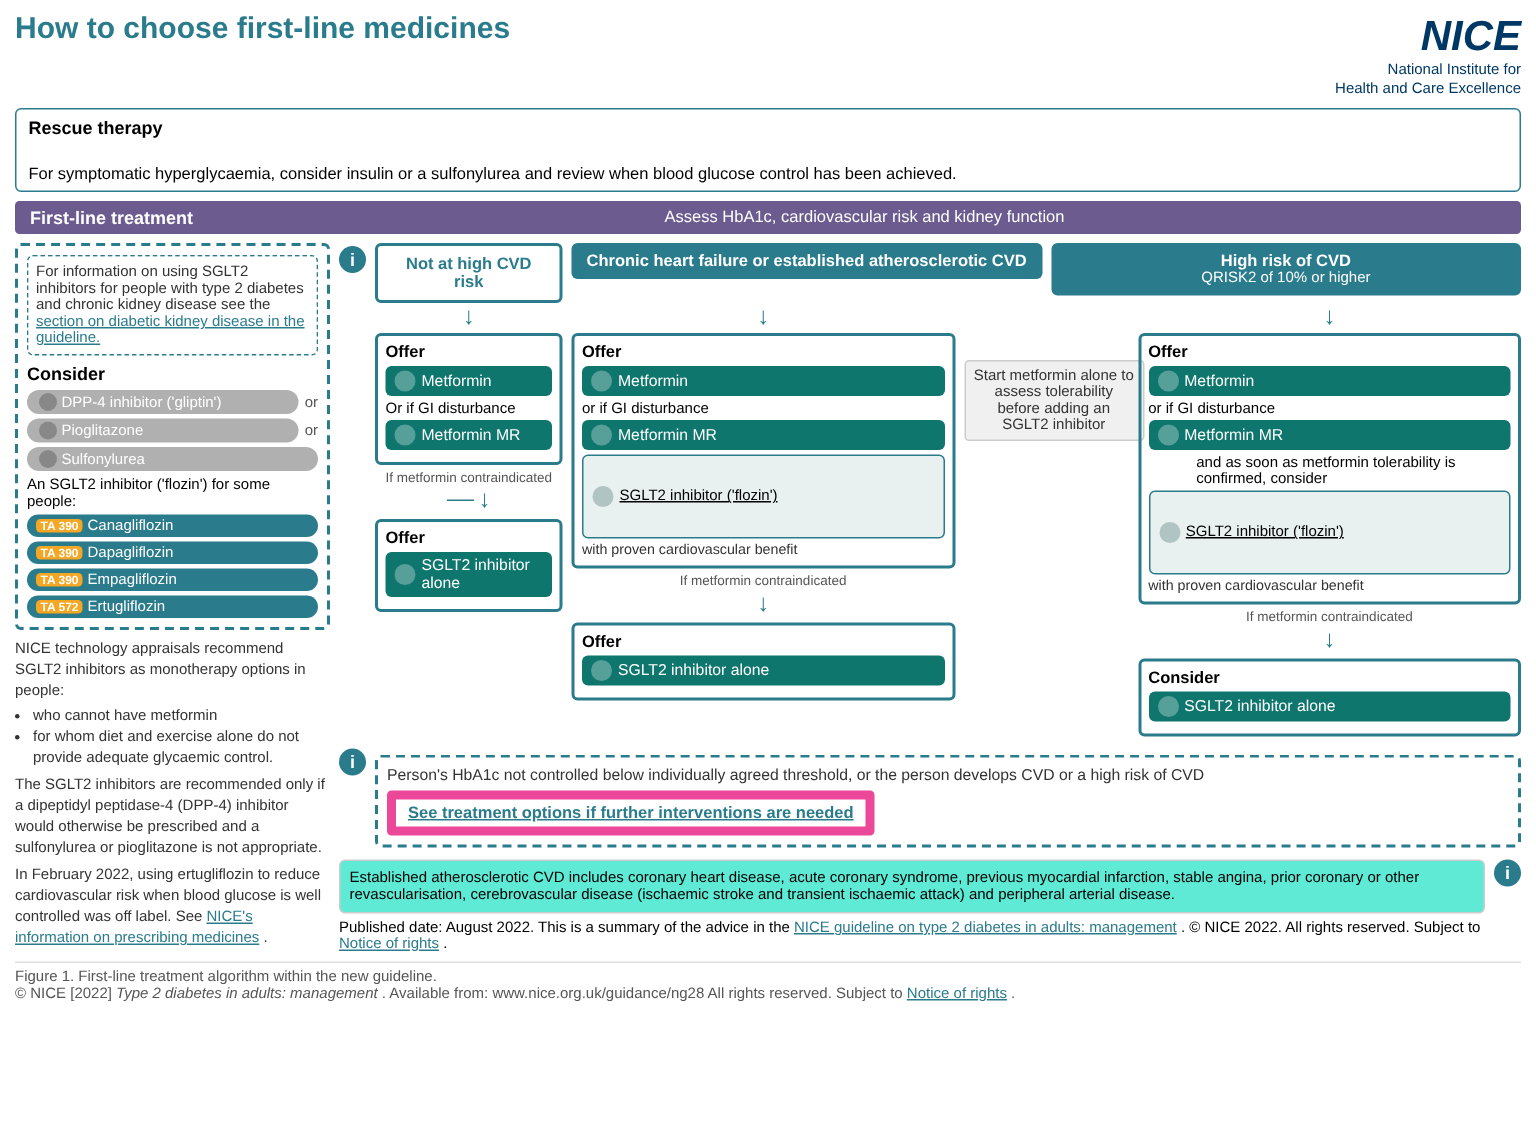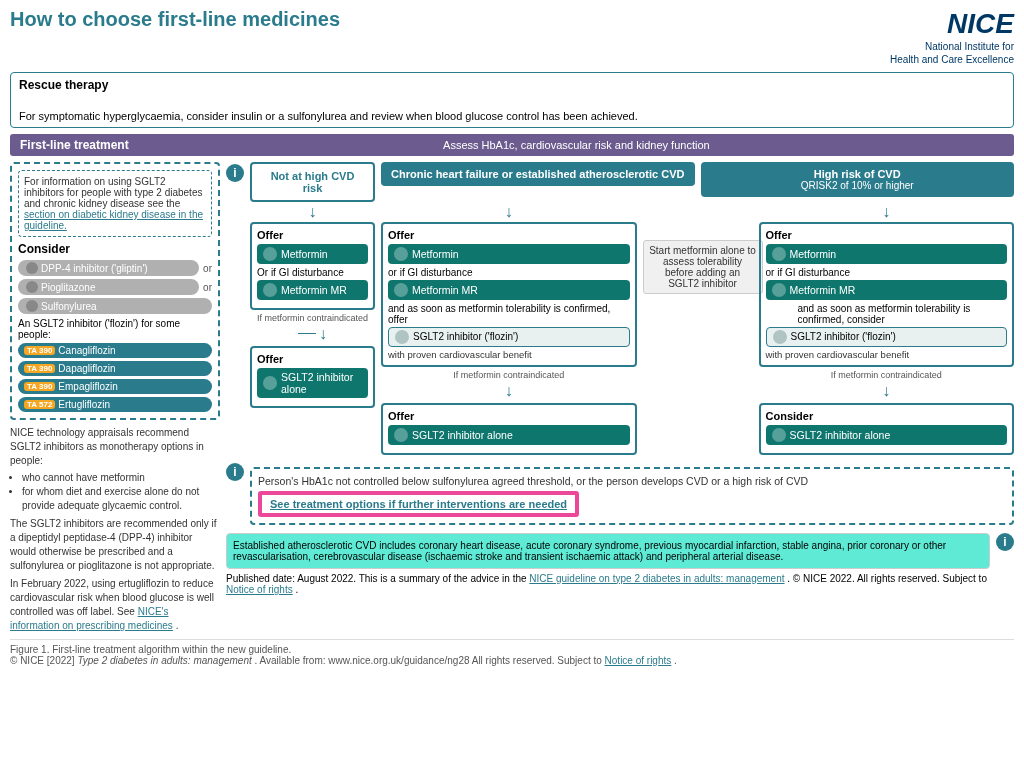--- a/index.html
+++ b/index.html
@@ -53,21 +53,21 @@
     
     .cvd-box { background: #2a7b8c; color: white; border-radius: 4px; padding: 6px 8px; text-align: center; font-size: 11px; font-weight: bold; }
     .not-high-box { border: 2px solid #2a7b8c; color: #2a7b8c; background: white; border-radius: 4px; padding: 6px 8px; text-align: center; font-size: 11px; font-weight: bold; }
 
     
     .offer-box { border: 2px solid #2a7b8c; border-radius: 4px; padding: 5px; }
     .offer-label { font-weight: bold; font-size: 11px; margin-bottom: 3px; }
     .drug-pill { background: #0f766e; color: white; border-radius: 4px; padding: 3px 6px; font-size: 10.5px; display: flex; align-items: center; gap: 4px; margin-bottom: 3px; }
     .drug-pill .pill-circle { width: 14px; height: 14px; border-radius: 50%; background: rgba(255,255,255,0.3); display: inline-block; flex-shrink: 0; }
     .drug-text { font-size: 10px; margin: 2px 0; }
-    .sglt2-special-pill { background: #e8f0f0; border: 1px solid #2a7b8c; border-radius: 4px; padding: 2px 6px; font-size: 10px; display: flex; align-items: center; gap: 4px; margin-bottom: 2px; }
+    .sglt2-special-pill { background: #e8f0f0; border: 1px solid #2a7b8c; border-radius: 4px; padding: 20px 6px; font-size: 10px; display: flex; align-items: center; gap: 4px; margin-bottom: 2px; text-decoration: underline; }
     .sglt2-special-pill .pill-icon2 { width: 14px; height: 14px; border-radius: 50%; background: #b0c4c4; display: inline-block; flex-shrink: 0; }
     .small-text { font-size: 9.5px; color: #333; }
 
     
     .arrow-down { text-align: center; font-size: 16px; color: #2a7b8c; line-height: 0.8; }
 
     
     .start-metformin-note { background: #f0f0f0; border: 1px solid #ccc; border-radius: 3px; padding: 4px 5px; font-size: 10px; color: #333; margin-top: 4px; width: 120px; }
 
     
@@ -85,21 +85,21 @@
     .footer a { color: #2a7b8c; }
 
     
     .contraindicated-label { font-size: 9px; color: #555; text-align: center; }
 
     .sglt2-alone-box { border: 2px solid #2a7b8c; border-radius: 4px; padding: 5px; background: white; }
 
     .consider-box-teal { border: 2px solid #2a7b8c; border-radius: 4px; padding: 5px; background: white; }
 
     .hba1c-text { font-size: 10.5px; color: #333; }
-    .see-box { border: 4px solid #ec4899; border-radius: 3px; padding: 3px 8px; display: inline-block; margin-top: 4px; }
+    .see-box { border: 6px solid #ec4899; border-radius: 3px; padding: 3px 8px; display: inline-block; margin-top: 4px; }
   </style>
 </head>
 <body>
 
 <div class="page">
 
   <div class="header">
     <div class="header-title">How to choose first-line medicines</div>
     <div class="nice-logo">
       <div class="nice-text">NICE</div>
@@ -258,21 +258,20 @@
             <div class="offer-label">Offer</div>
             <div class="drug-pill">
               <span class="pill-circle"></span>
               <span>Metformin</span>
             </div>
             <div class="drug-text">or if GI disturbance</div>
             <div class="drug-pill">
               <span class="pill-circle"></span>
               <span>Metformin MR</span>
             </div>
-            <div class="drug-text" style="margin-top:3px;">and as soon as metformin tolerability is confirmed, offer</div>
             <div class="sglt2-special-pill">
               <span class="pill-icon2"></span>
               <span>SGLT2 inhibitor ('flozin')</span>
             </div>
             <div class="small-text">with proven cardiovascular benefit</div>
           </div>
 
           <div style="display:flex;flex-direction:column;align-items:center;gap:2px;">
             <div class="contraindicated-label">If metformin contraindicated</div>
             <div style="font-size:16px;color:#2a7b8c;">↓</div>
@@ -327,21 +326,21 @@
           </div>
         </div>
       </div>
 
       <div style="display:flex;gap:6px;margin-top:4px;align-items:flex-start;">
         <div style="width:18px;flex-shrink:0;">
           <div class="info-icon">i</div>
         </div>
         <div style="flex:1;">
           <div class="middle-section">
-            <div class="hba1c-text">Person's HbA1c not controlled below sulfonylurea agreed threshold, or the person develops CVD or a high risk of CVD</div>
+            <div class="hba1c-text">Person's HbA1c not controlled below individually agreed threshold, or the person develops CVD or a high risk of CVD</div>
             <div class="see-box">
               <a href="#" class="see-treatment">See treatment options if further interventions are needed</a>
             </div>
           </div>
         </div>
       </div>
 
       <div style="display:flex;gap:6px;margin-top:4px;align-items:flex-start;">
         <div style="flex:1;">
           <div class="established-box">

